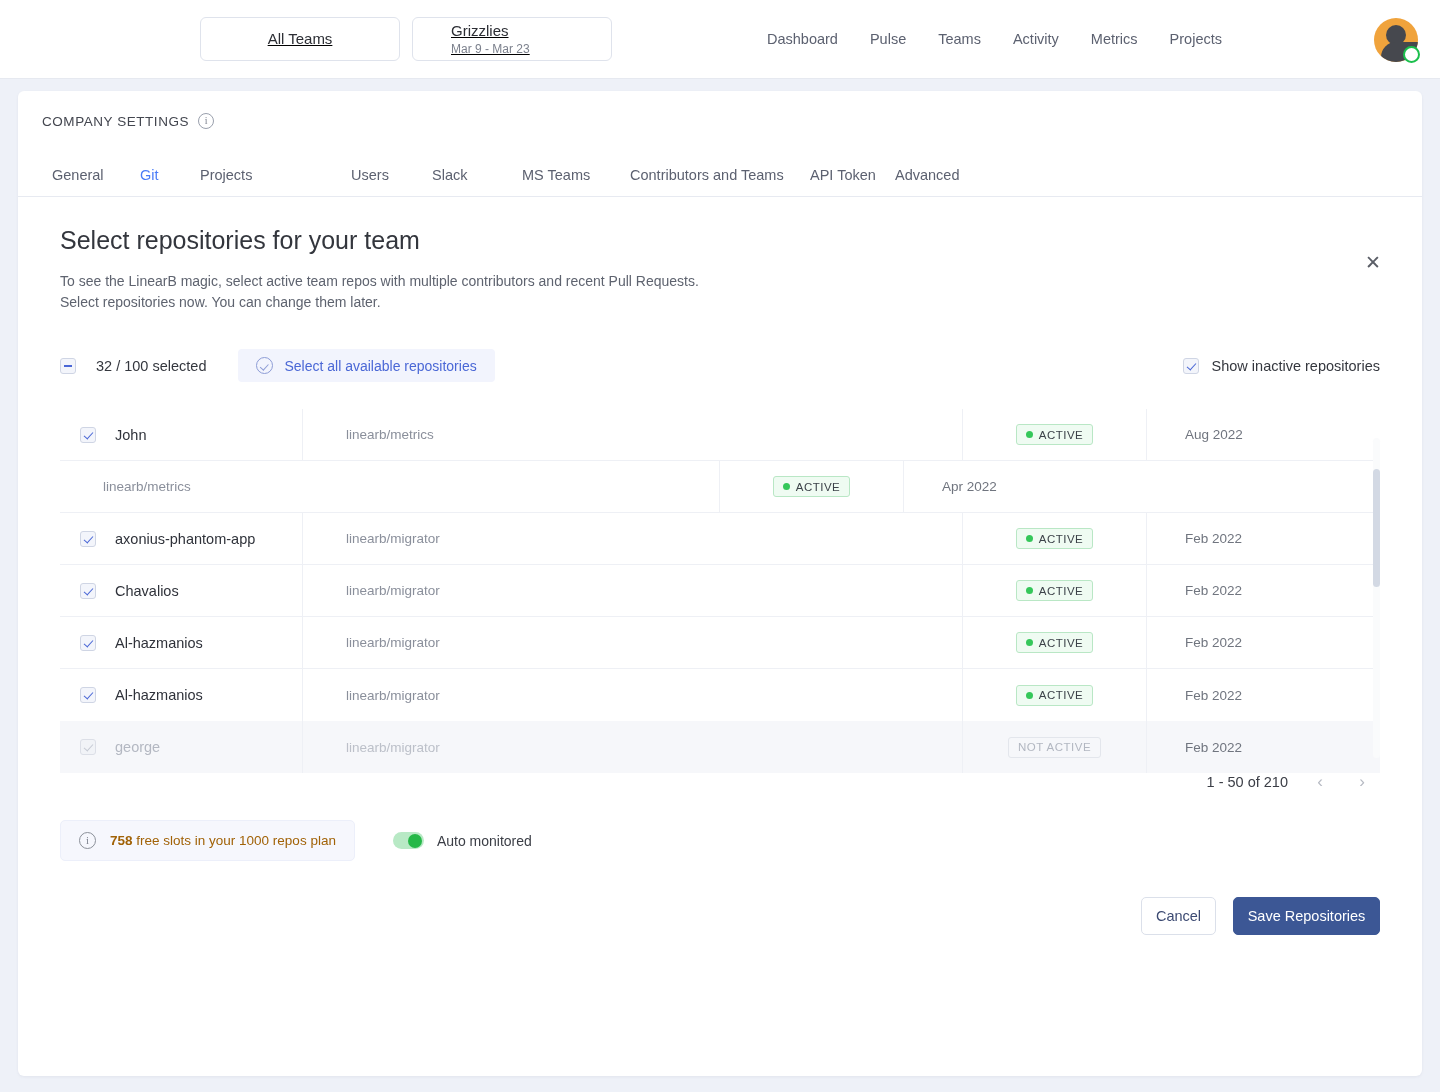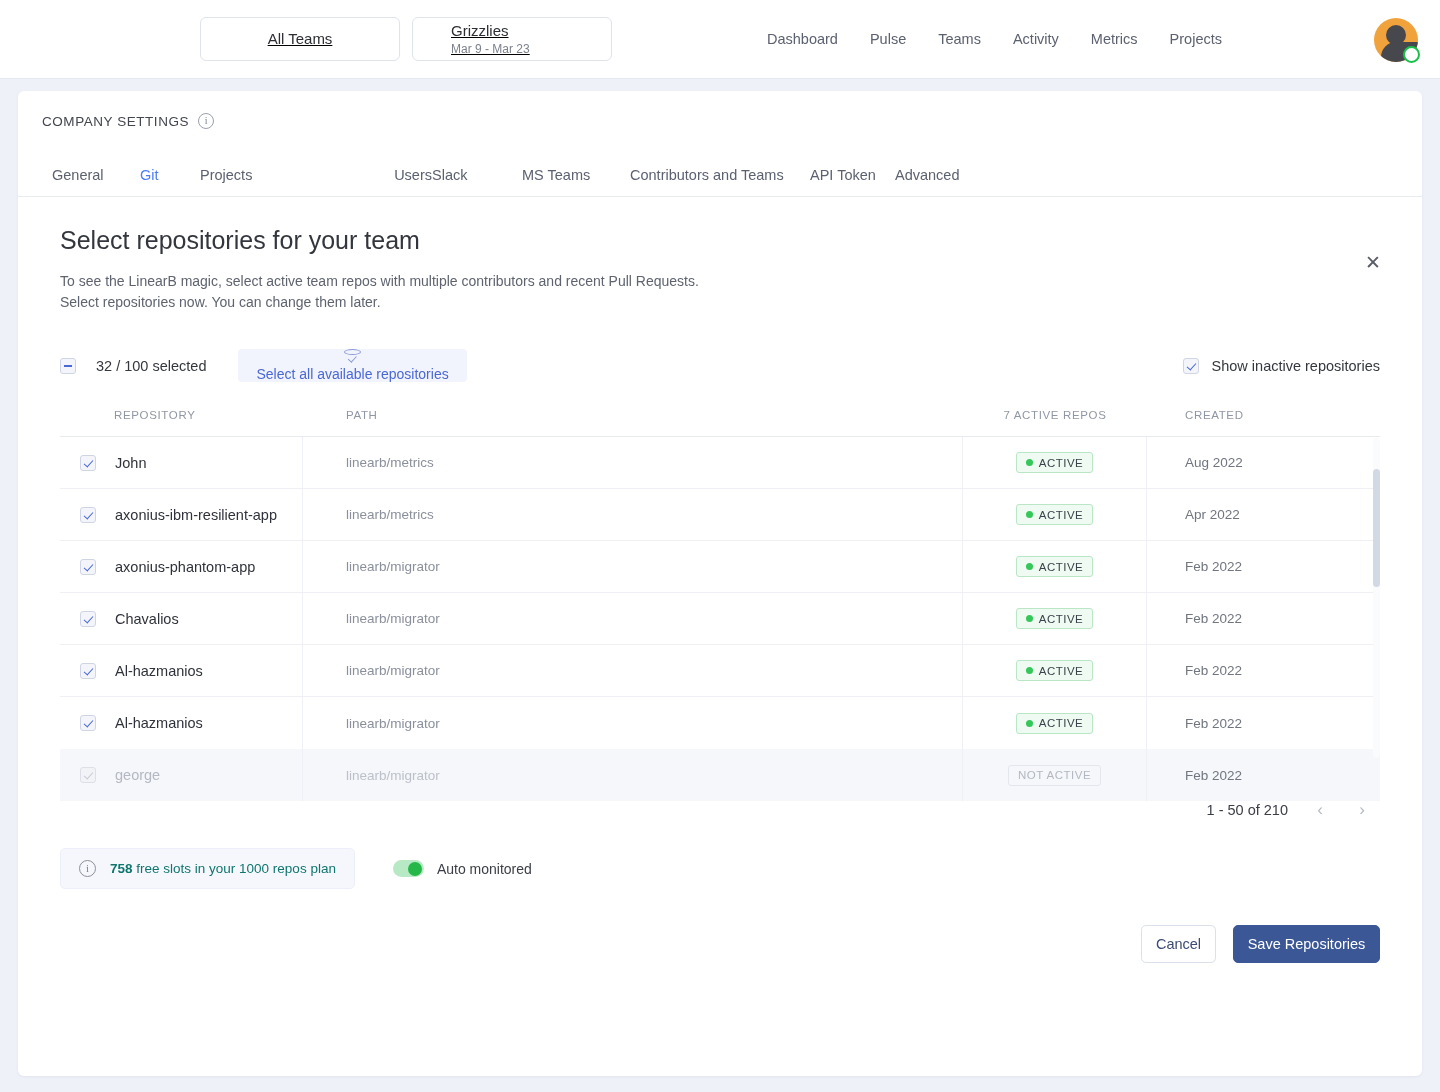--- a/index.html
+++ b/index.html
@@ -133,21 +133,21 @@
   .cb.checked::after {
     content: ""; position: absolute; left: 5px; top: 2px;
     width: 4px; height: 8px; border-right: 1.8px solid #4a67d6;
     border-bottom: 1.8px solid #4a67d6; transform: rotate(42deg);
   }
   .cb.disabled { background: #f1f3f7; border-color: #dcdfe7; }
   .cb.disabled::after { border-color: #c6cad4; }
   .sel-count { font-size: 14.5px; color: #34373e; margin-left: 20px; }
   .sel-all {
     margin-left: 32px; height: 33px; background: #f2f4fd; border-radius: 4px;
-    display: flex; align-items: center; gap: 11px; padding: 0 18px; cursor: pointer; flex-direction: column;
+    display: flex; align-items: center; gap: 11px; padding: 0 18px; cursor: pointer;
   }
   .sel-all .circ {
     width: 17px; height: 17px; border-radius: 50%; border: 1.3px solid #8d9cd6;
     position: relative;
   }
   .sel-all .circ::after {
     content: ""; position: absolute; left: 5px; top: 3.5px;
     width: 3.5px; height: 6.5px; border-right: 1.3px solid #8d9cd6;
     border-bottom: 1.3px solid #8d9cd6; transform: rotate(42deg);
   }
@@ -234,21 +234,21 @@
   .foot-row { display: flex; align-items: center; margin-top: 30px; }
   .slots {
     height: 41px; background: #f6f7fd; border: 1px solid #eceffa; border-radius: 5px;
     display: flex; align-items: center; gap: 14px; padding: 0 18px;
   }
   .slots .icon {
     width: 17px; height: 17px; border-radius: 50%; border: 1px solid #8b9099;
     color: #7e838f; font-size: 11px; line-height: 15px; text-align: center;
     font-family: "Liberation Serif", serif;
   }
-  .slots .txt { font-size: 13.5px; color: #0f766e; }
+  .slots .txt { font-size: 13.5px; color: #a16207; }
   .slots .txt b { font-weight: bold; }
   .auto-mon { display: flex; align-items: center; gap: 13px; margin-left: 38px; cursor: pointer; }
   .toggle {
     width: 31px; height: 17px; border-radius: 10px; background: #b8e9c5; position: relative;
   }
   .toggle .knob {
     position: absolute; right: 1.5px; top: 1.5px; width: 14px; height: 14px;
     border-radius: 50%; background: #25b848;
   }
   .auto-mon .lbl { font-size: 14px; color: #3b3e46; }
@@ -304,21 +304,21 @@
 
   <div class="settings-head">
     <div class="label">COMPANY SETTINGS</div>
     <div class="info-circle">i</div>
   </div>
 
   <div class="tabs">
     <div class="tab" style="width:88px;text-align:left">General</div>
     <div class="tab active" style="width:60px;text-align:left">Git</div>
     <div class="tab" style="width:108px;text-align:left">Projects</div>
-    <div class="tab" style="width:124px;text-align:right">Users</div>
+    <div class="tab" style="width:124px;text-align:center">Users</div>
     <div class="tab" style="width:90px;text-align:left">Slack</div>
     <div class="tab" style="width:108px;text-align:left">MS Teams</div>
     <div class="tab" style="width:180px;text-align:left">Contributors and Teams</div>
     <div class="tab" style="width:85px;text-align:left">API Token</div>
     <div class="tab">Advanced</div>
   </div>
 
   <div class="body">
 
     <div class="close-x">✕</div>
@@ -337,49 +337,39 @@
         <span class="circ"></span>
         <span>Select all available repositories</span>
       </div>
       <div class="show-inactive">
         <span class="cb checked"></span>
         <span class="lbl">Show inactive repositories</span>
       </div>
     </div>
 
     <div class="table-wrap">
-      <div class="thead">
-        <div class="th c-repo">REPOSITORY</div>
-        <div class="th c-path">PATH</div>
-        <div class="th c-act">7 ACTIVE REPOS</div>
-        <div class="th c-creat">CREATED</div>
-      </div>
 
       <div class="tbody">
 
         <div class="trow">
           <div class="cell-repo">
             <span class="cb checked"></span>
             <span class="repo-name">John</span>
           </div>
           <div class="cell-path">linearb/metrics</div>
           <div class="cell-act">
             <span class="badge-active">
               <span class="dot"></span>
               <span>ACTIVE</span>
             </span>
           </div>
           <div class="cell-creat">Aug 2022</div>
         </div>
 
         <div class="trow">
-          <div class="cell-repo">
-            <span class="cb checked"></span>
-            <span class="repo-name">axonius-ibm-resilient-app</span>
-          </div>
           <div class="cell-path">linearb/metrics</div>
           <div class="cell-act">
             <span class="badge-active">
               <span class="dot"></span>
               <span>ACTIVE</span>
             </span>
           </div>
           <div class="cell-creat">Apr 2022</div>
         </div>
 

